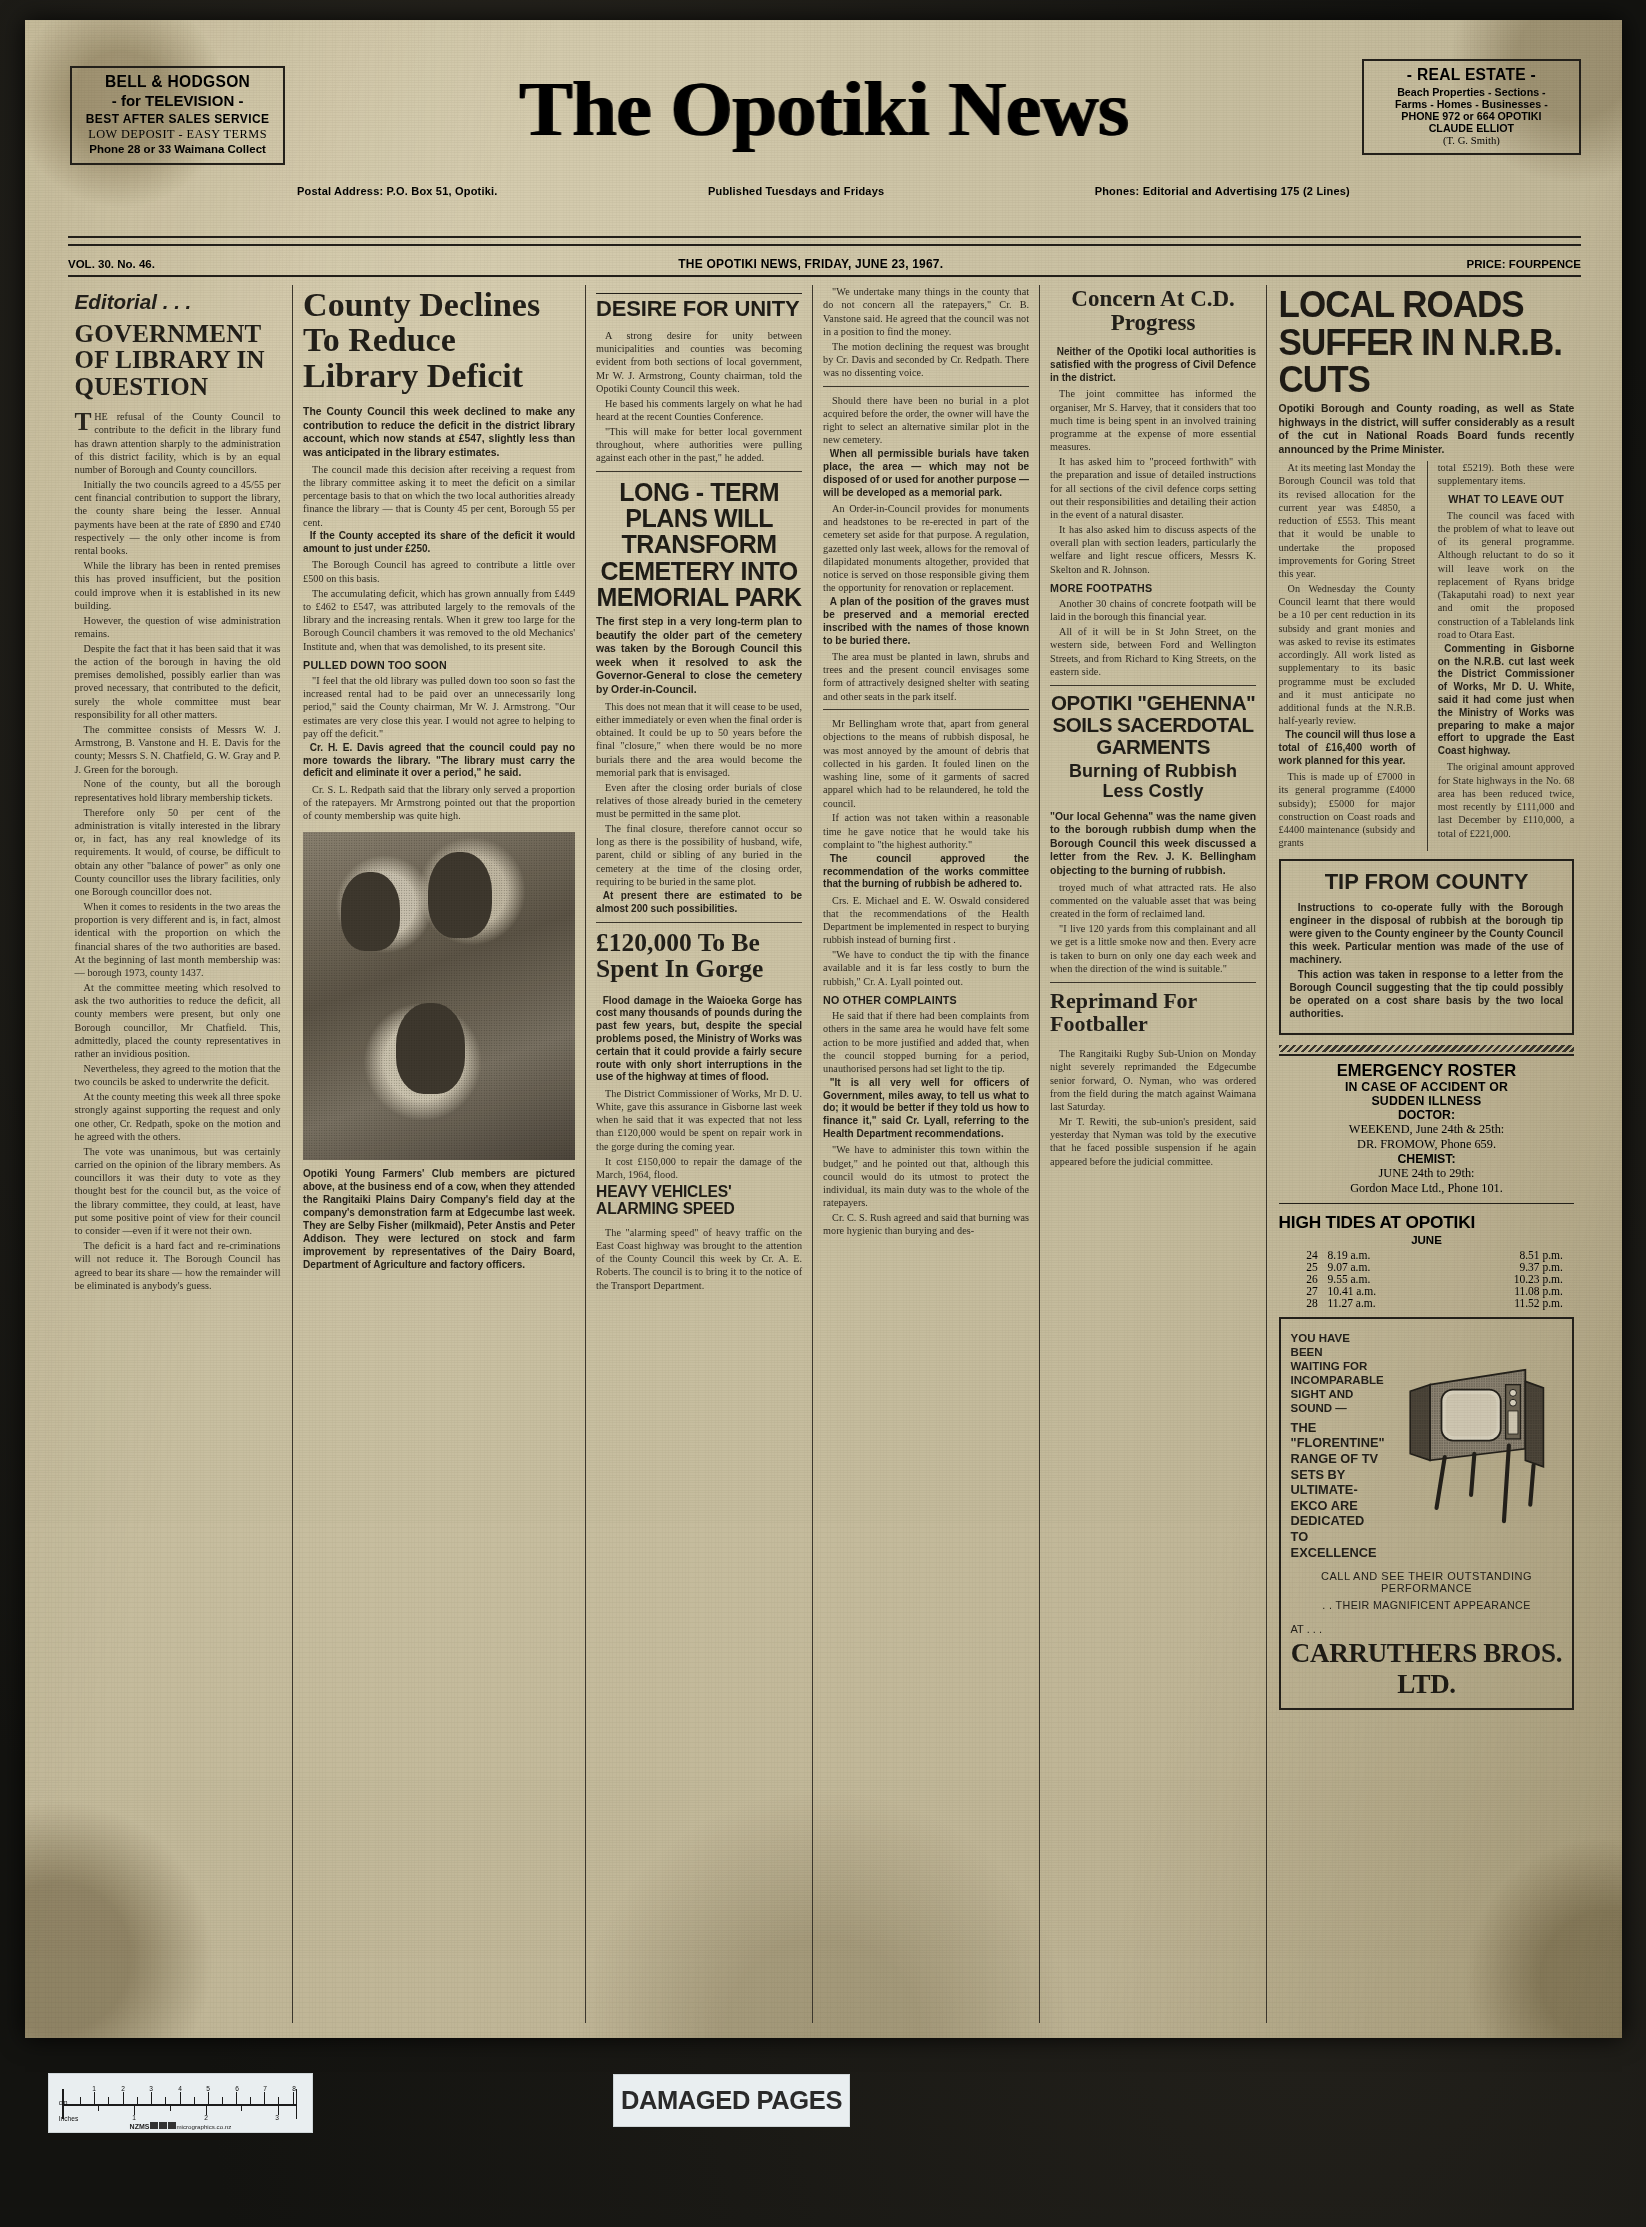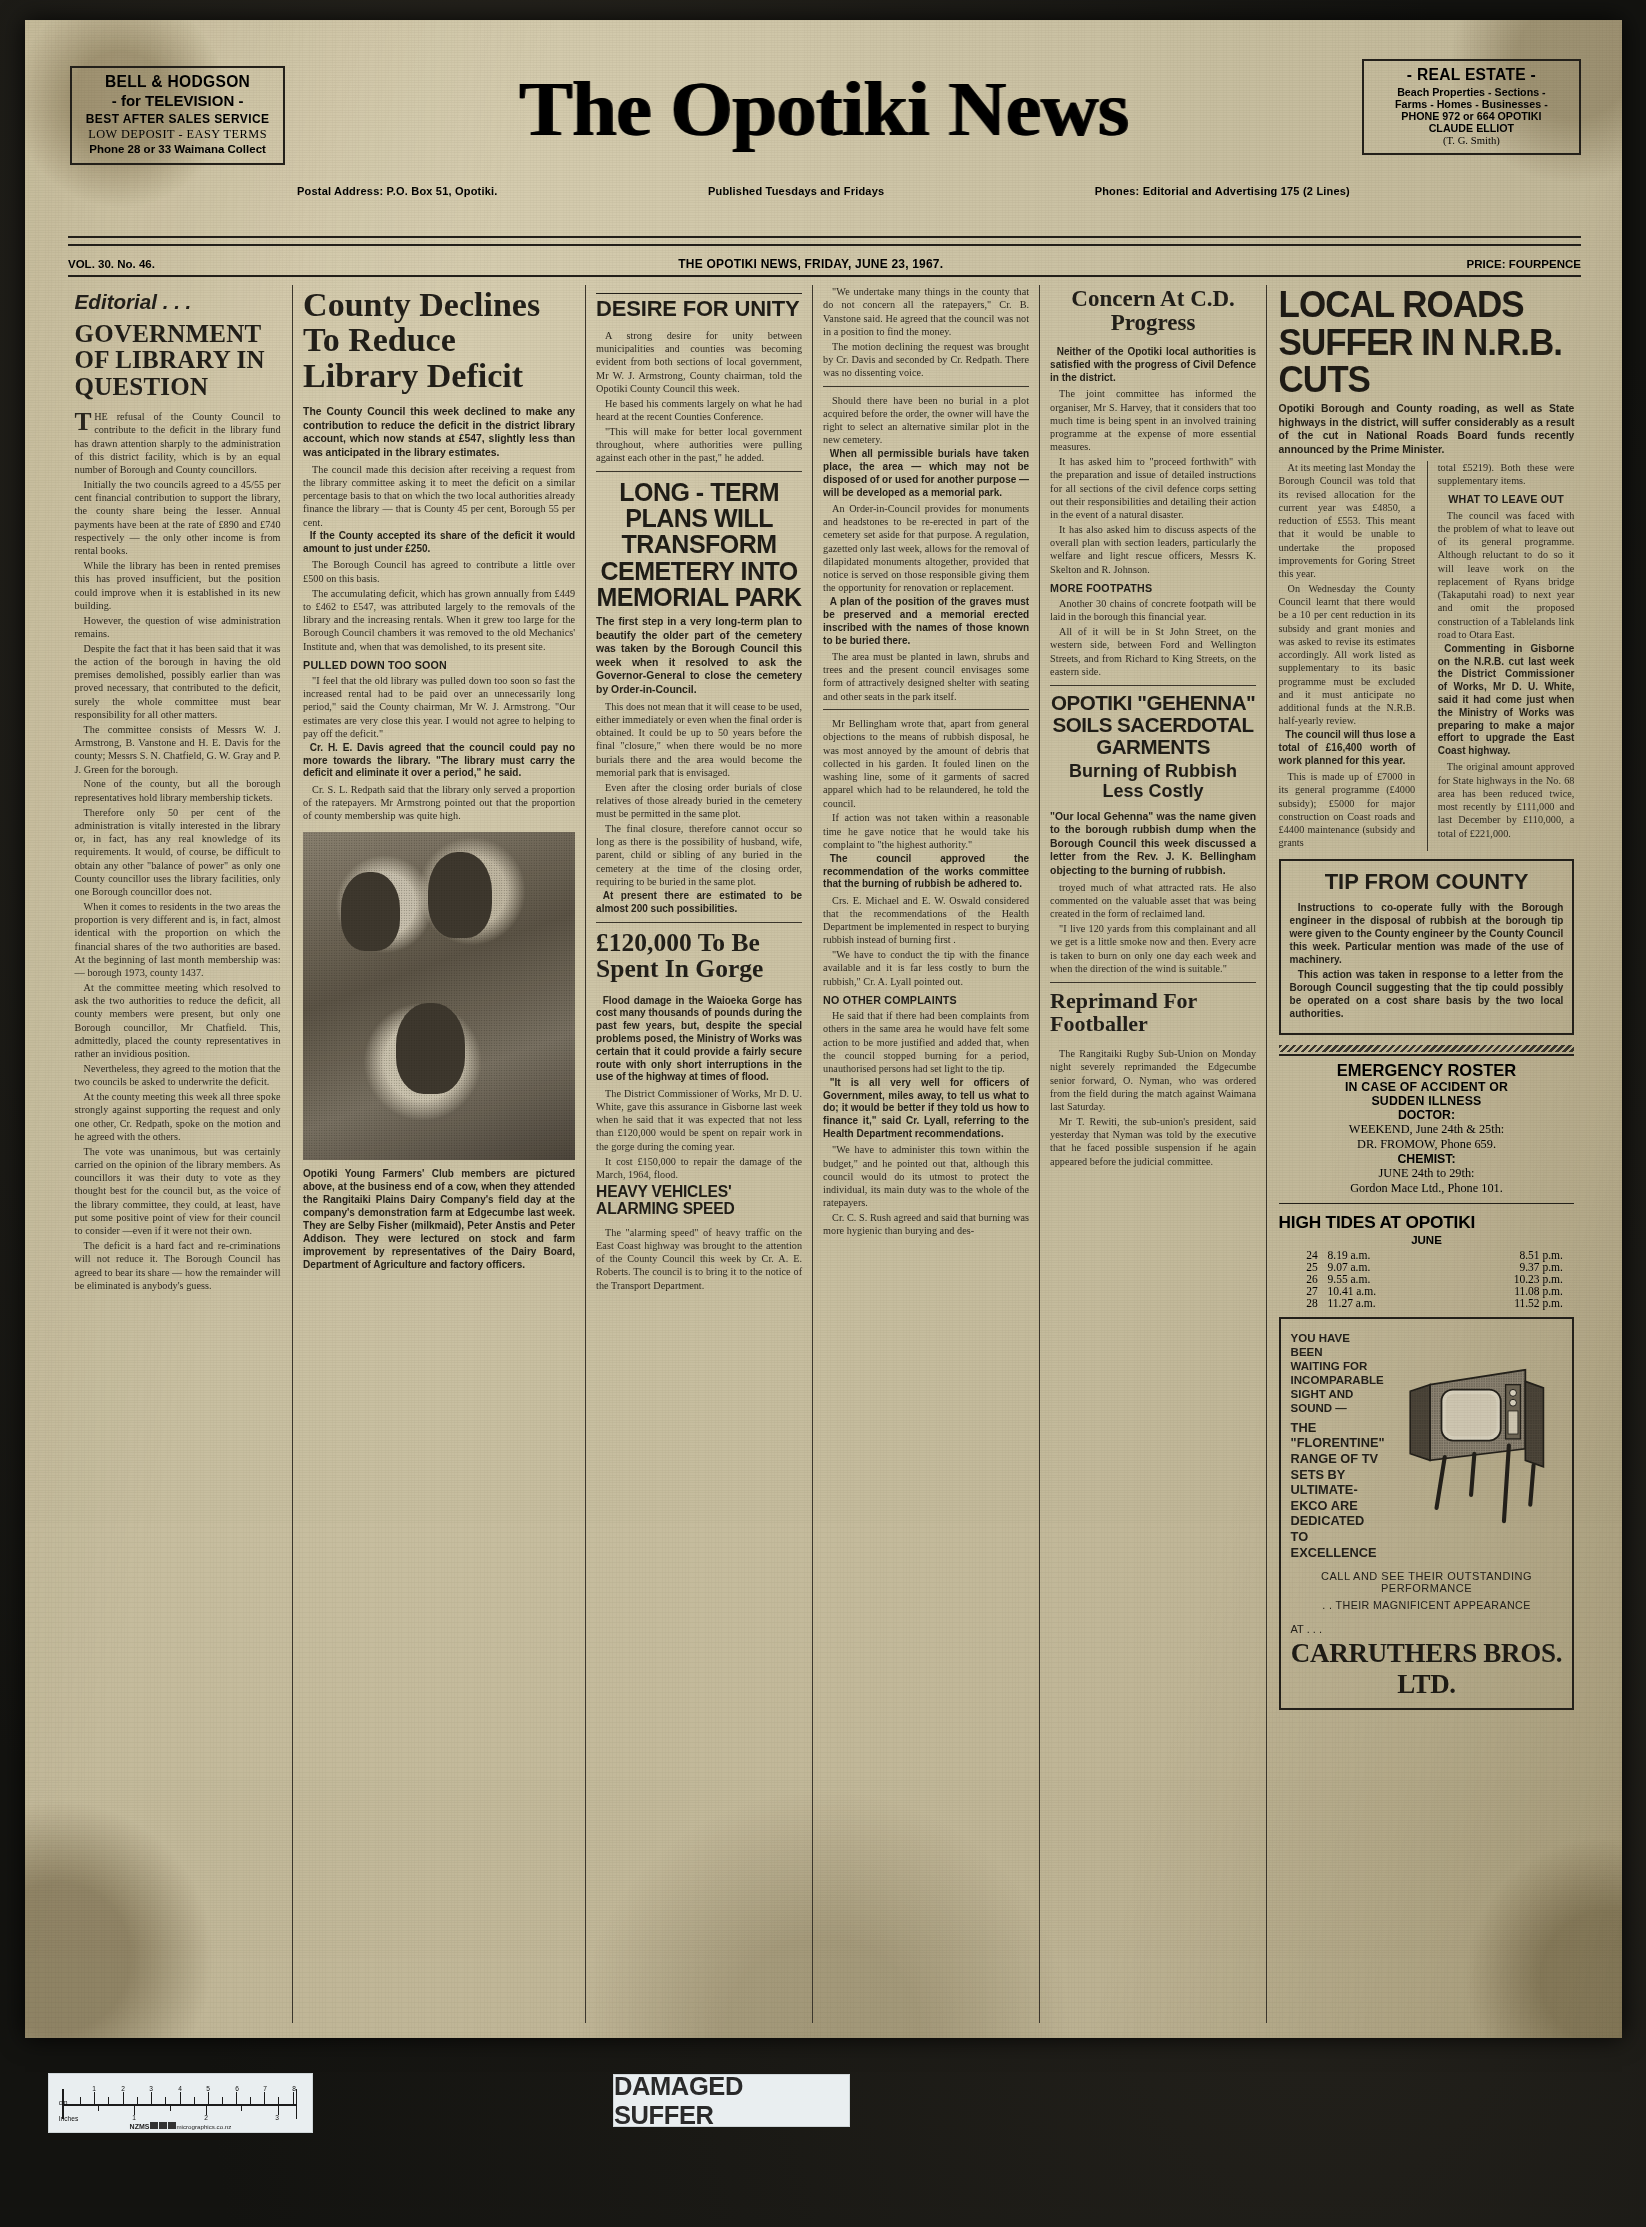--- a/index.html
+++ b/index.html
@@ -649,15 +649,15 @@
     <div class="tick dnm" style="left:41px;"></div>
     <div class="tick dnm" style="left:113px;"></div>
     <div class="tick dnm" style="left:184px;"></div>
   </div>
   <div class="brand">
     <span>NZMS</span><span class="sq"></span><span class="sq"></span><span class="sq"></span><span class="tiny">micrographics.co.nz</span>
   </div>
 </div>
 
 <div id="damaged">
-  <span>DAMAGED SUFFER</span>
+  <span>DAMAGED PAGES</span>
 </div>
 
 
 </body></html>

